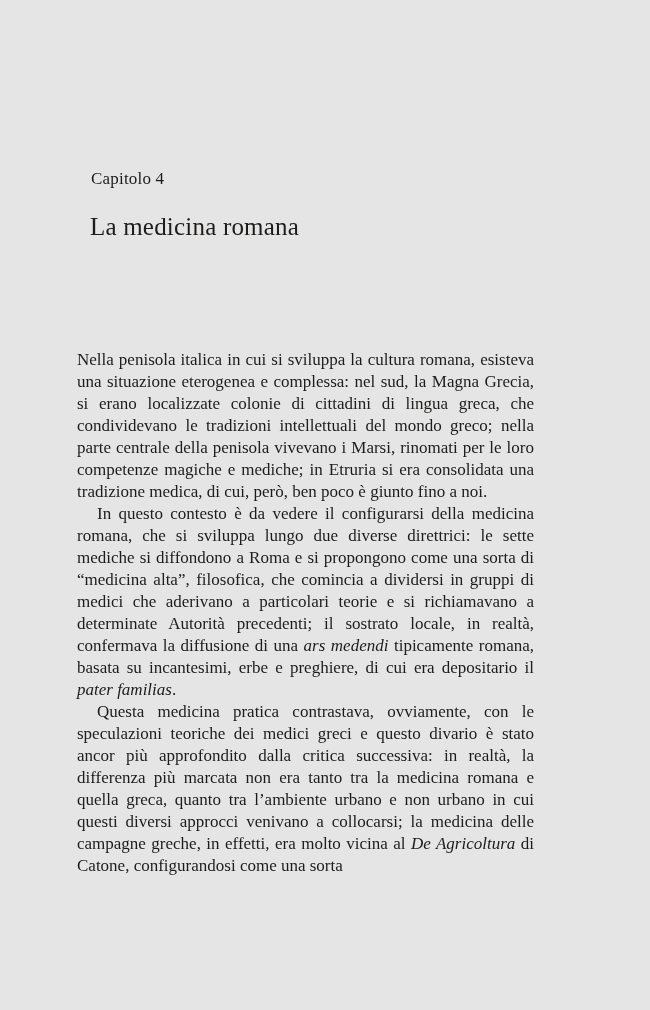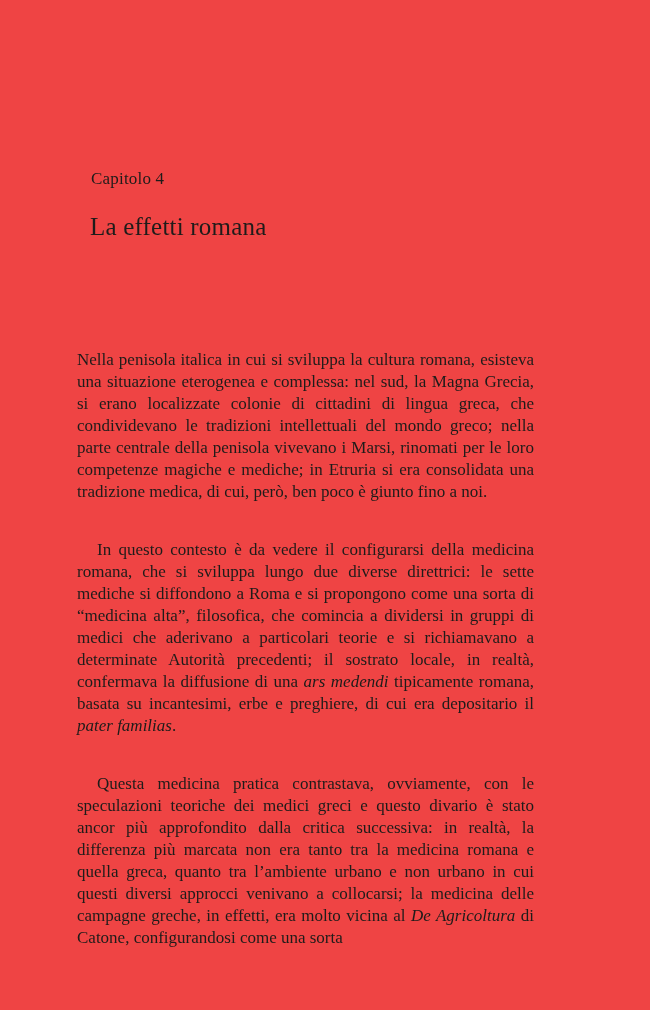--- a/index.html
+++ b/index.html
@@ -4,21 +4,21 @@
 <style>
   html, body {
     margin: 0;
     padding: 0;
     background: #ffffff;
   }
   .book-page {
     position: relative;
     width: 650px;
     height: 1010px;
-    background: #ef4444;
+    background: #e5e5e5;
     color: #1e1c1a;
     font-family: "Liberation Serif", "DejaVu Serif", serif;
     overflow: hidden;
   }
   .chapter-label {
     position: absolute;
     left: 91px;
     top: 168px;
     font-size: 17px;
     line-height: 22px;
@@ -44,30 +44,29 @@
     text-align: justify;
     hyphens: auto;
     -webkit-hyphens: auto;
   }
   .body-text p {
     margin: 0;
     padding: 0;
   }
   .body-text p.indent {
     text-indent: 20px;
-    margin-top: 36px;
   }
   .it {
     font-style: italic;
   }
 </style>
 </head>
 <body>
 
 <div class="book-page">
   <div class="chapter-label">Capitolo 4</div>
-  <h1 class="chapter-title">La effetti romana</h1>
+  <h1 class="chapter-title">La medicina romana</h1>
   <div class="body-text">
       <p><span>Nella penisola italica in cui si sviluppa la cultura romana, esisteva una situazione eterogenea e complessa: nel sud, la Magna Grecia, si erano localizzate colonie di cittadini di lingua greca, che condividevano le tradizioni intellettuali del mondo greco; nella parte centrale della penisola vivevano i Marsi, rinomati per le loro competenze magiche e mediche; in Etruria si era consolidata una tradizione medica, di cui, però, ben poco è giunto fino a noi.</span></p>
       <p class="indent"><span>In questo contesto è da vedere il configurarsi della medicina romana, che si sviluppa lungo due diverse direttrici: le sette mediche si diffondono a Roma e si propongono come una sorta di “medicina alta”, filosofica, che comincia a dividersi in gruppi di medici che aderivano a particolari teorie e si richiamavano a determinate Autorità precedenti; il sostrato locale, in realtà, confermava la diffusione di una </span><span class="it">ars medendi</span><span> tipicamente romana, basata su incantesimi, erbe e preghiere, di cui era depositario il </span><span class="it">pater familias</span><span>.</span></p>
       <p class="indent"><span>Questa medicina pratica contrastava, ovviamente, con le speculazioni teoriche dei medici greci e questo divario è stato ancor più approfondito dalla critica successiva: in realtà, la differenza più marcata non era tanto tra la medicina romana e quella greca, quanto tra l’ambiente urbano e non urbano in cui questi diversi approcci venivano a collocarsi; la medicina delle campagne greche, in effetti, era molto vicina al </span><span class="it">De Agricoltura</span><span> di Catone, configurandosi come una sorta</span></p>
     </div>
 </div>
 
 </body></html>

